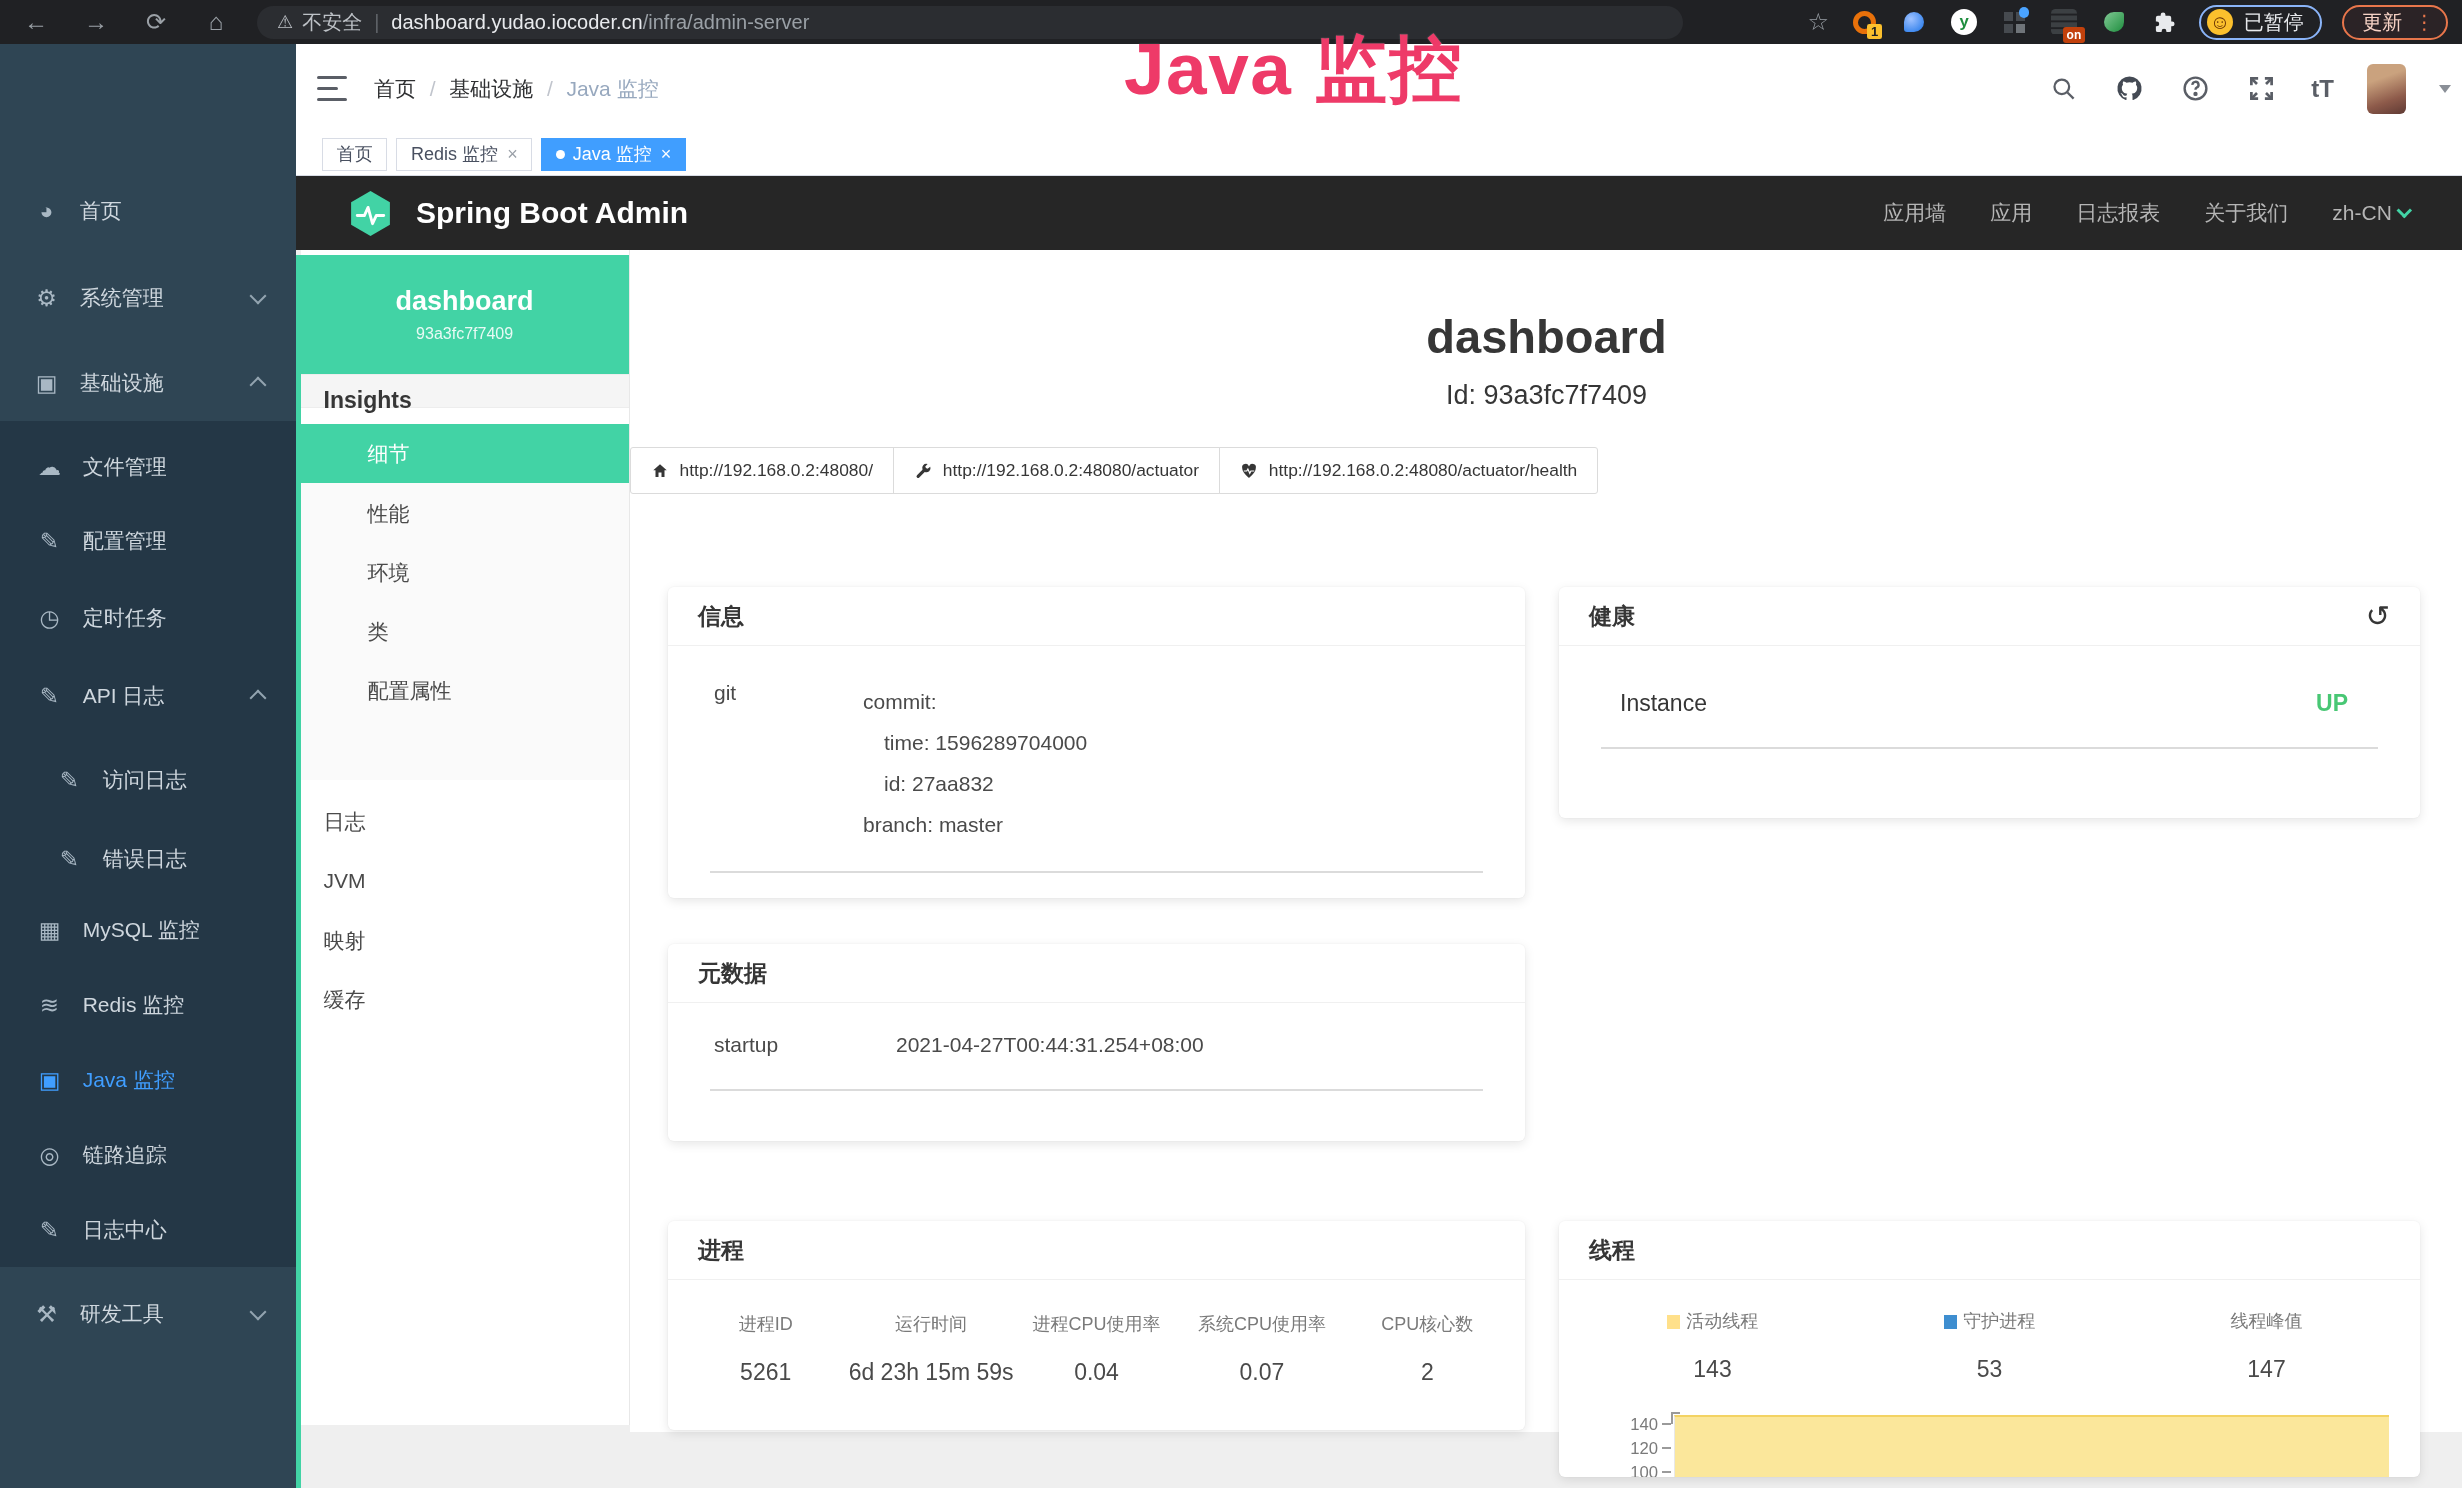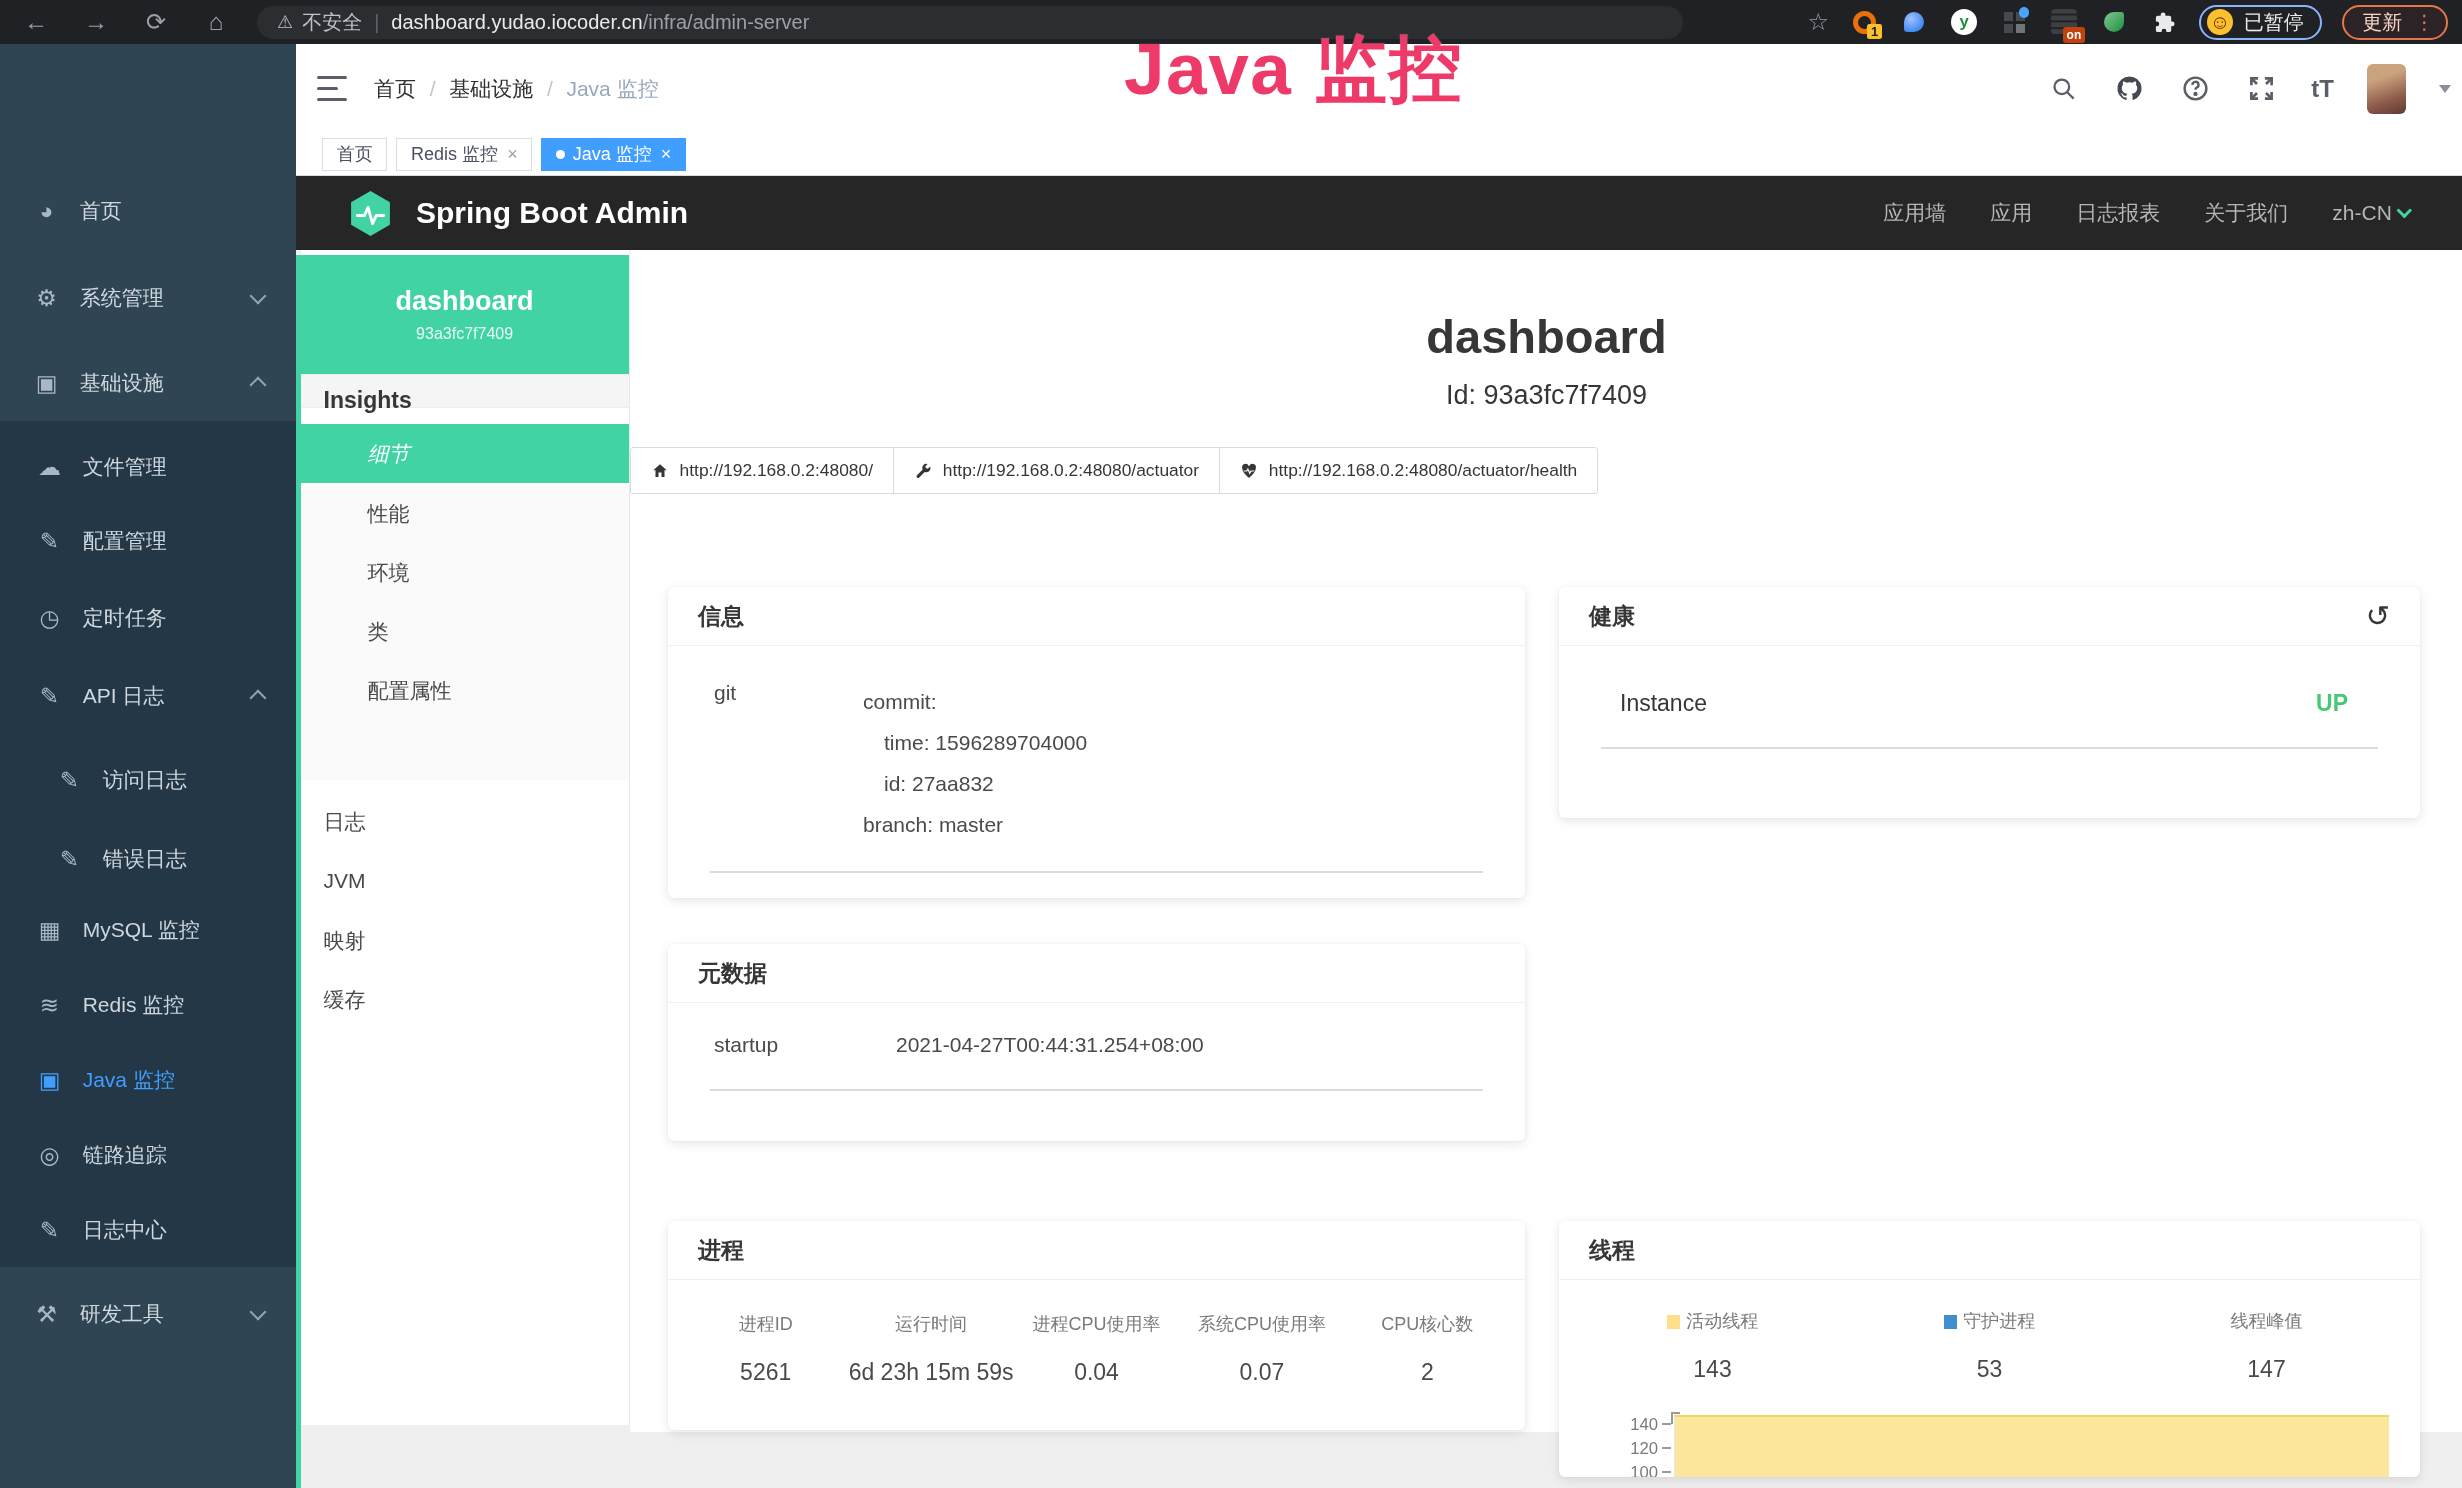--- a/index.html
+++ b/index.html
@@ -373,21 +373,21 @@
   <div class="sba">
     <div class="greenstrip"></div>
 
     <aside class="sbaside">
       <div class="inst">
         <span class="nm">dashboard</span>
         <span class="iid">93a3fc7f7409</span>
       </div>
       <div class="ins-hd">Insights</div>
       <div class="grpbg"></div>
-      <div class="sideitem ind act" style="top:174px;font-style:italic;">细节</div>
+      <div class="sideitem ind act" style="top:174px;">细节</div>
       <div class="sideitem ind" style="top:234px;">性能</div>
       <div class="sideitem ind" style="top:293px;">环境</div>
       <div class="sideitem ind" style="top:352px;">类</div>
       <div class="sideitem ind" style="top:411px;">配置属性</div>
       <div class="sideitem root" style="top:542px;">日志</div>
       <div class="sideitem root" style="top:601px;">JVM</div>
       <div class="sideitem root" style="top:661px;">映射</div>
       <div class="sideitem root" style="top:720px;">缓存</div>
     </aside>
 

